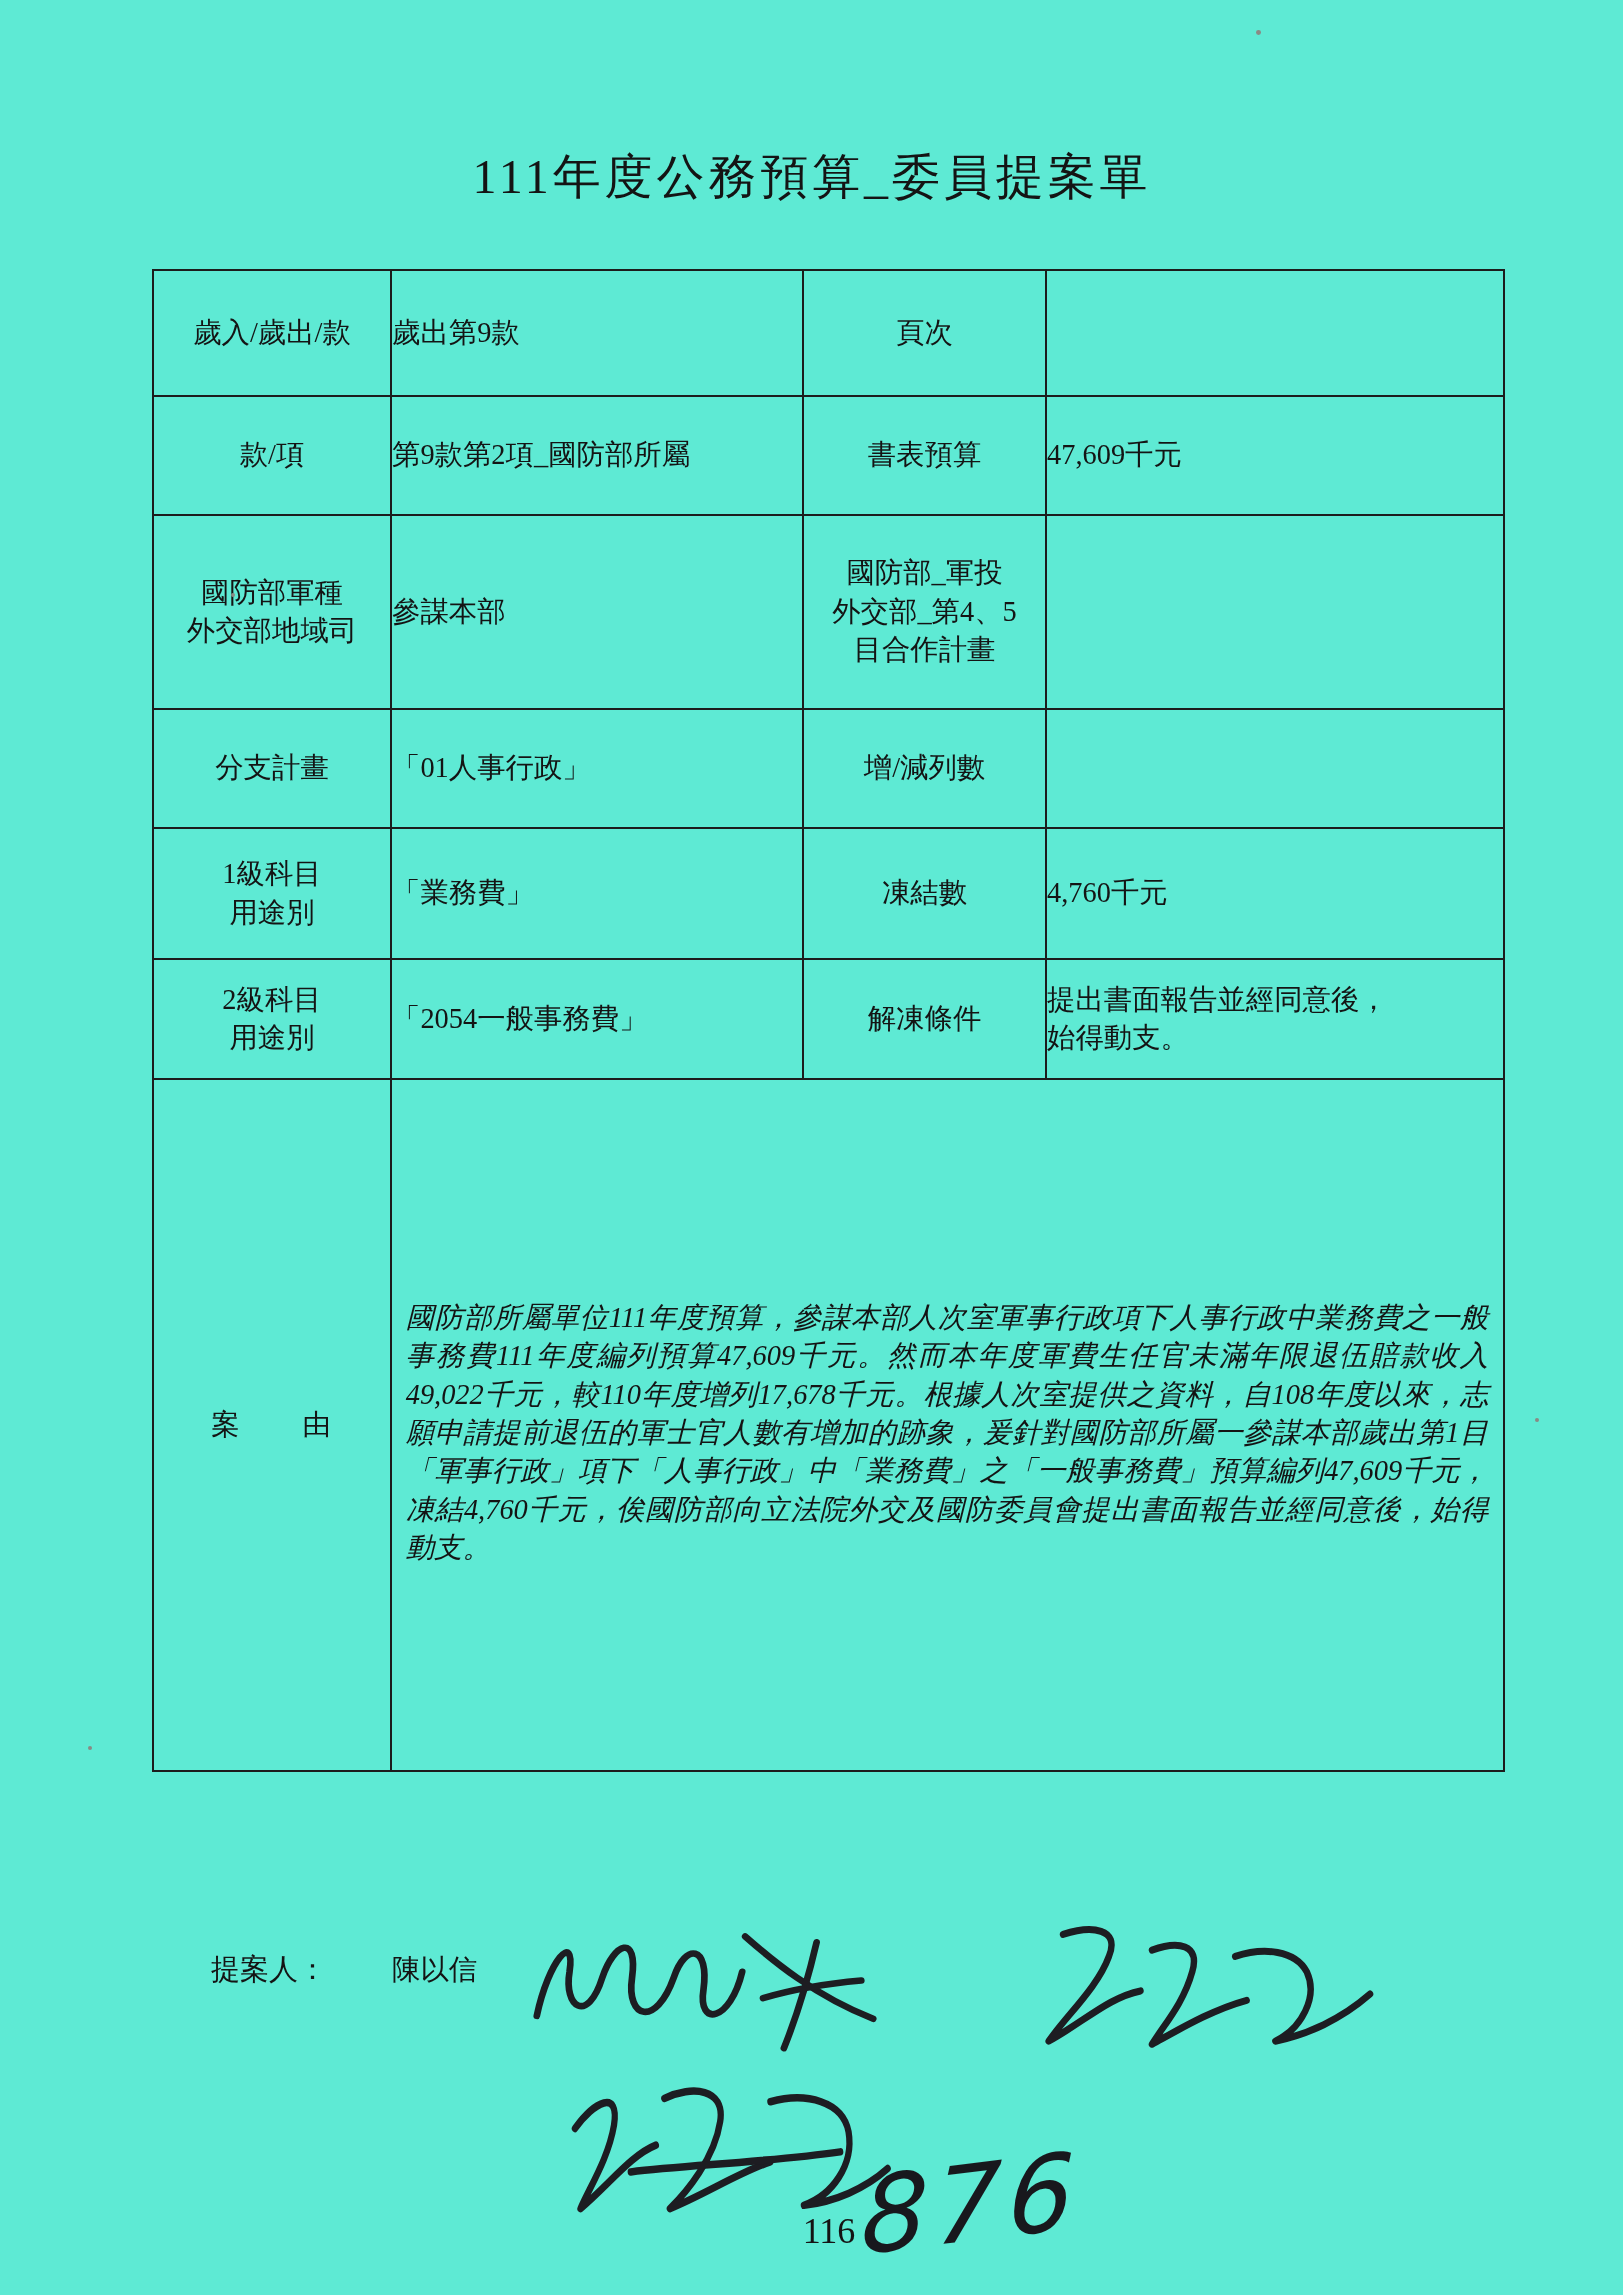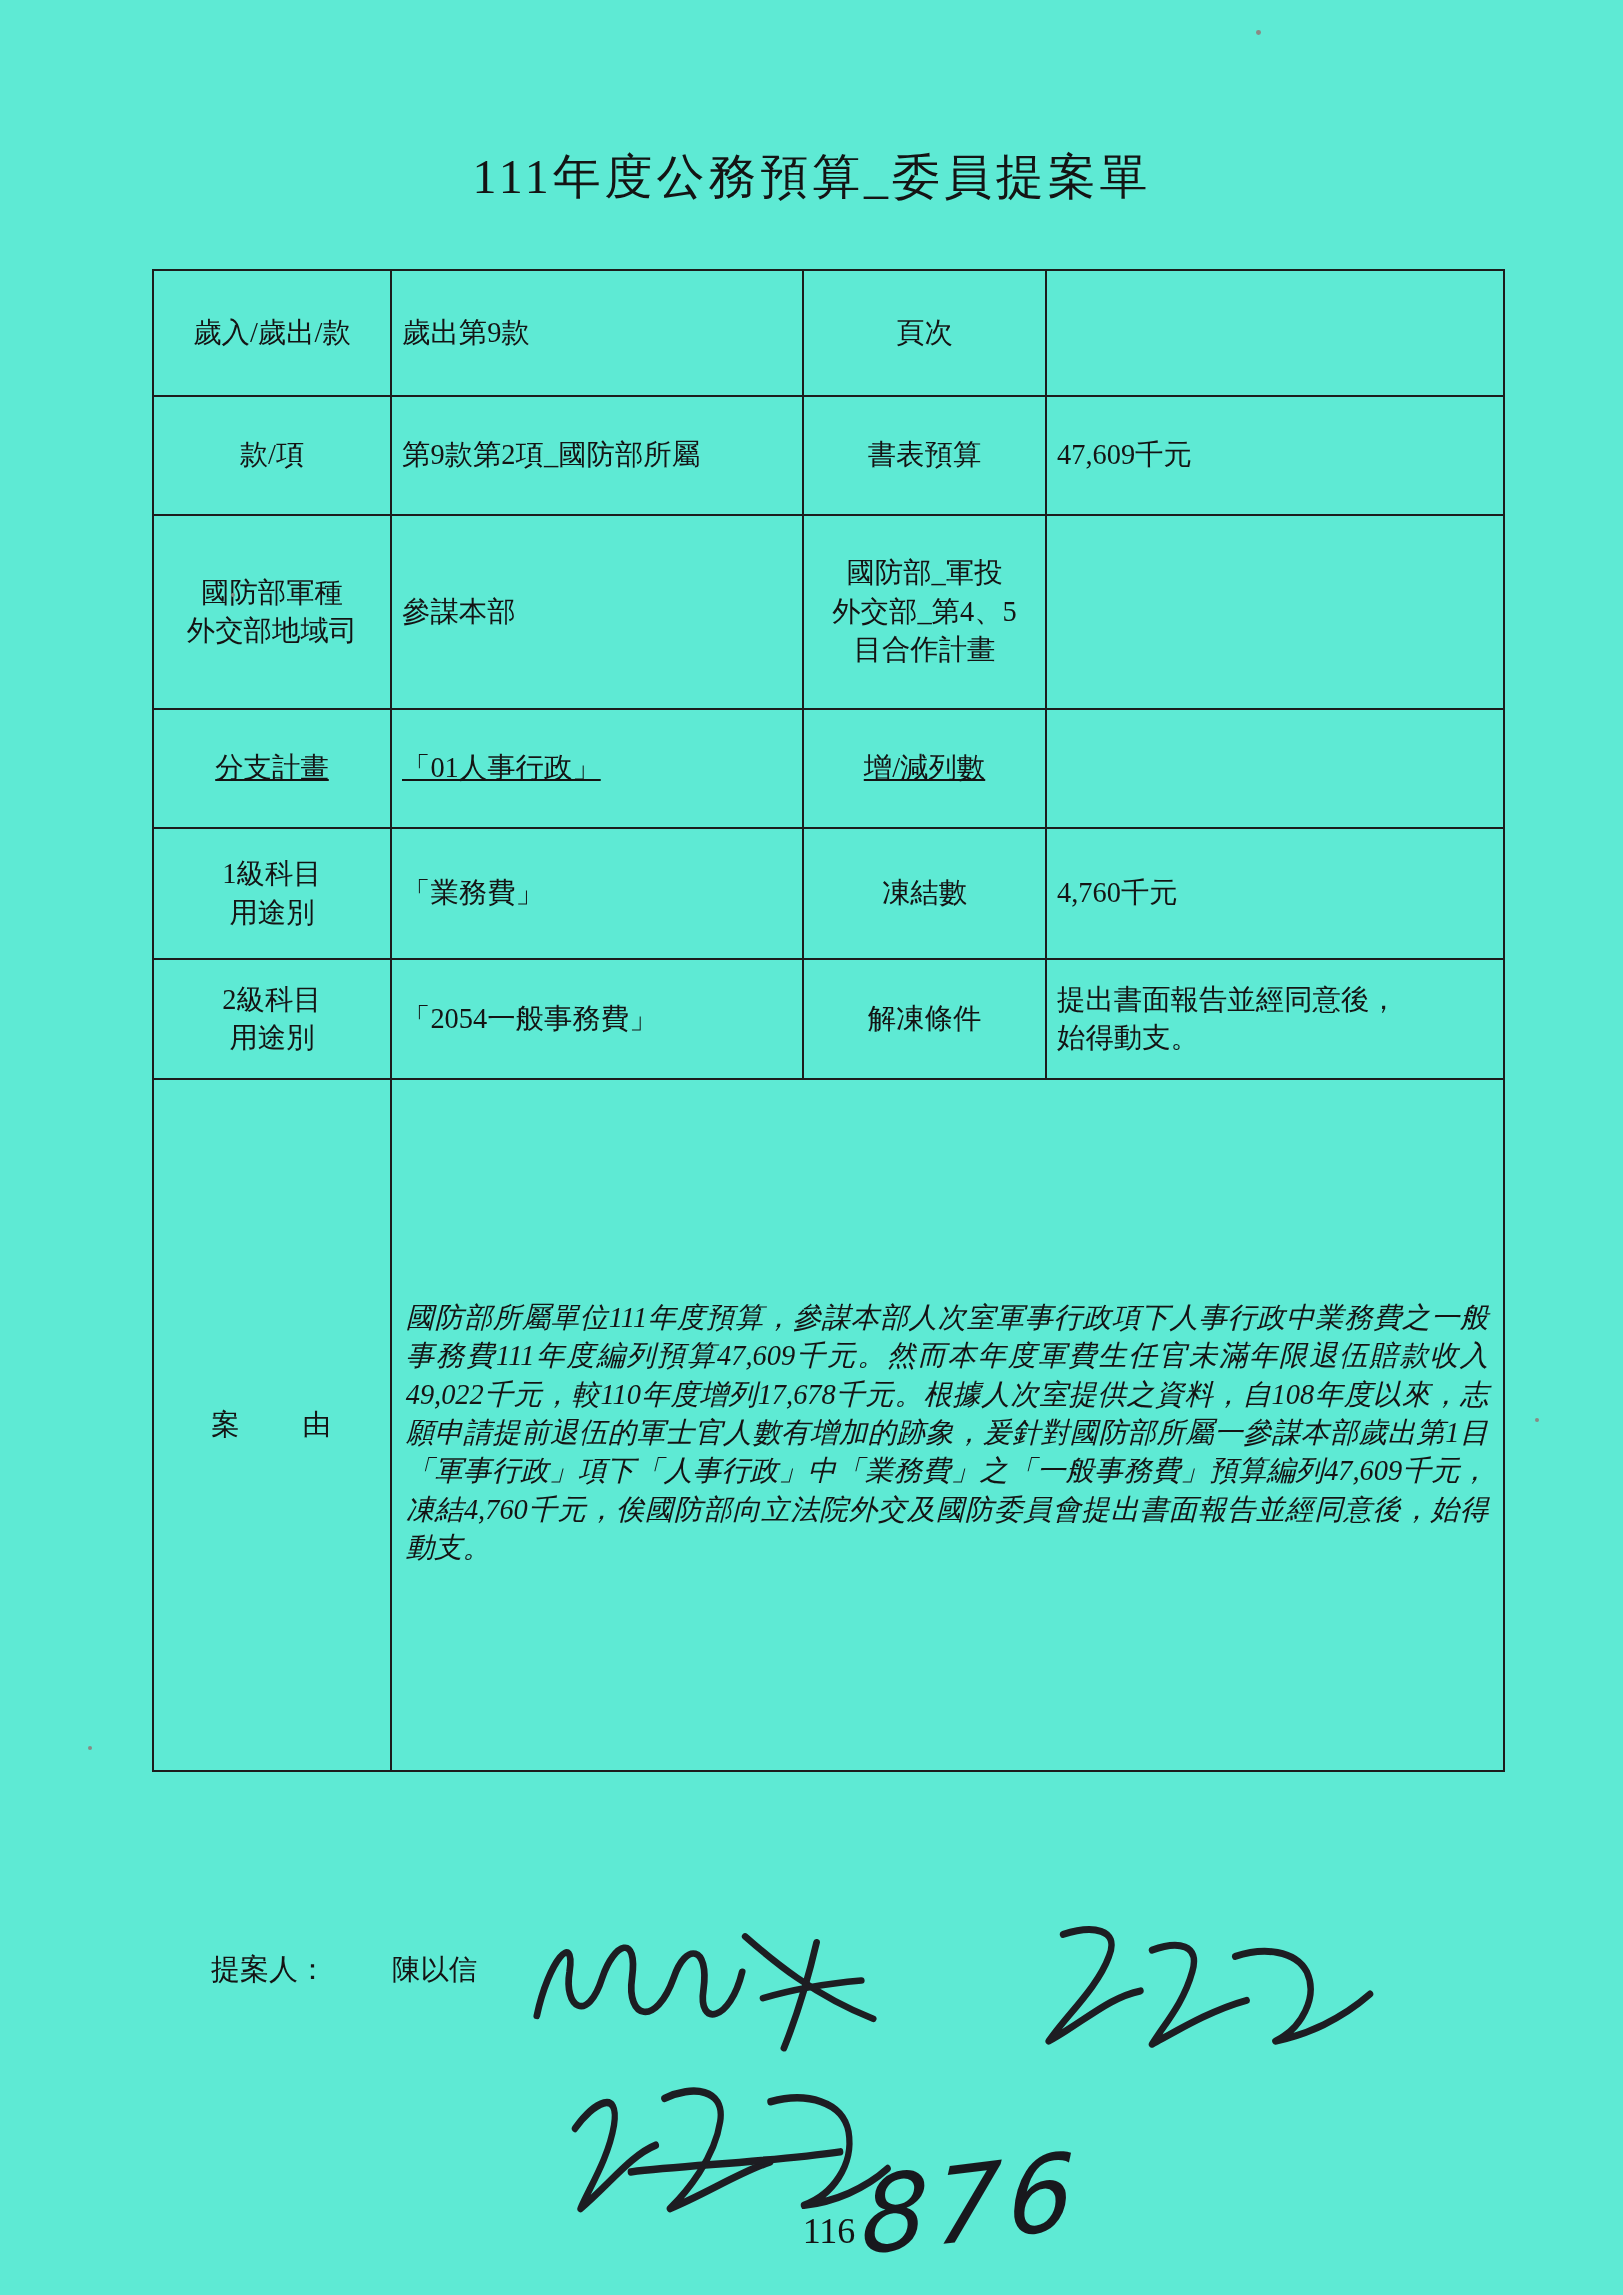--- a/index.html
+++ b/index.html
@@ -23,26 +23,26 @@
     width:1351px;
   }
   table.budget-table td {
     border:2px solid #1c1c1c;
     font-size:28.4px;
     vertical-align:middle;
     white-space:pre-line;
     line-height:1.35;
   }
   td.lbl { text-align:center; padding:0 4.9px; }
-  td.val { text-align:left; padding:0 10px; }
+  td.val { text-align:left; padding:0 0; }
   tr.r1 td { height:124px; }
   tr.r2 td { height:117px; }
   tr.r3 td { height:192px; }
   tr.r4 td { height:151px; }
-  tr.r5 td { height:117px;text-decoration:underline; }
+  tr.r5 td { height:117px; }
   tr.r6 td { height:129px; }
   tr.r7 td { height:118px; }
   tr.r8 td { height:673px; }
   td.case-lbl { letter-spacing:2px; }
   td.case-text {
     vertical-align:top;
     text-align:justify;
     padding:16.7px 14.7px 0 13.7px;
     line-height:74px;
     font-size:28.4px;

